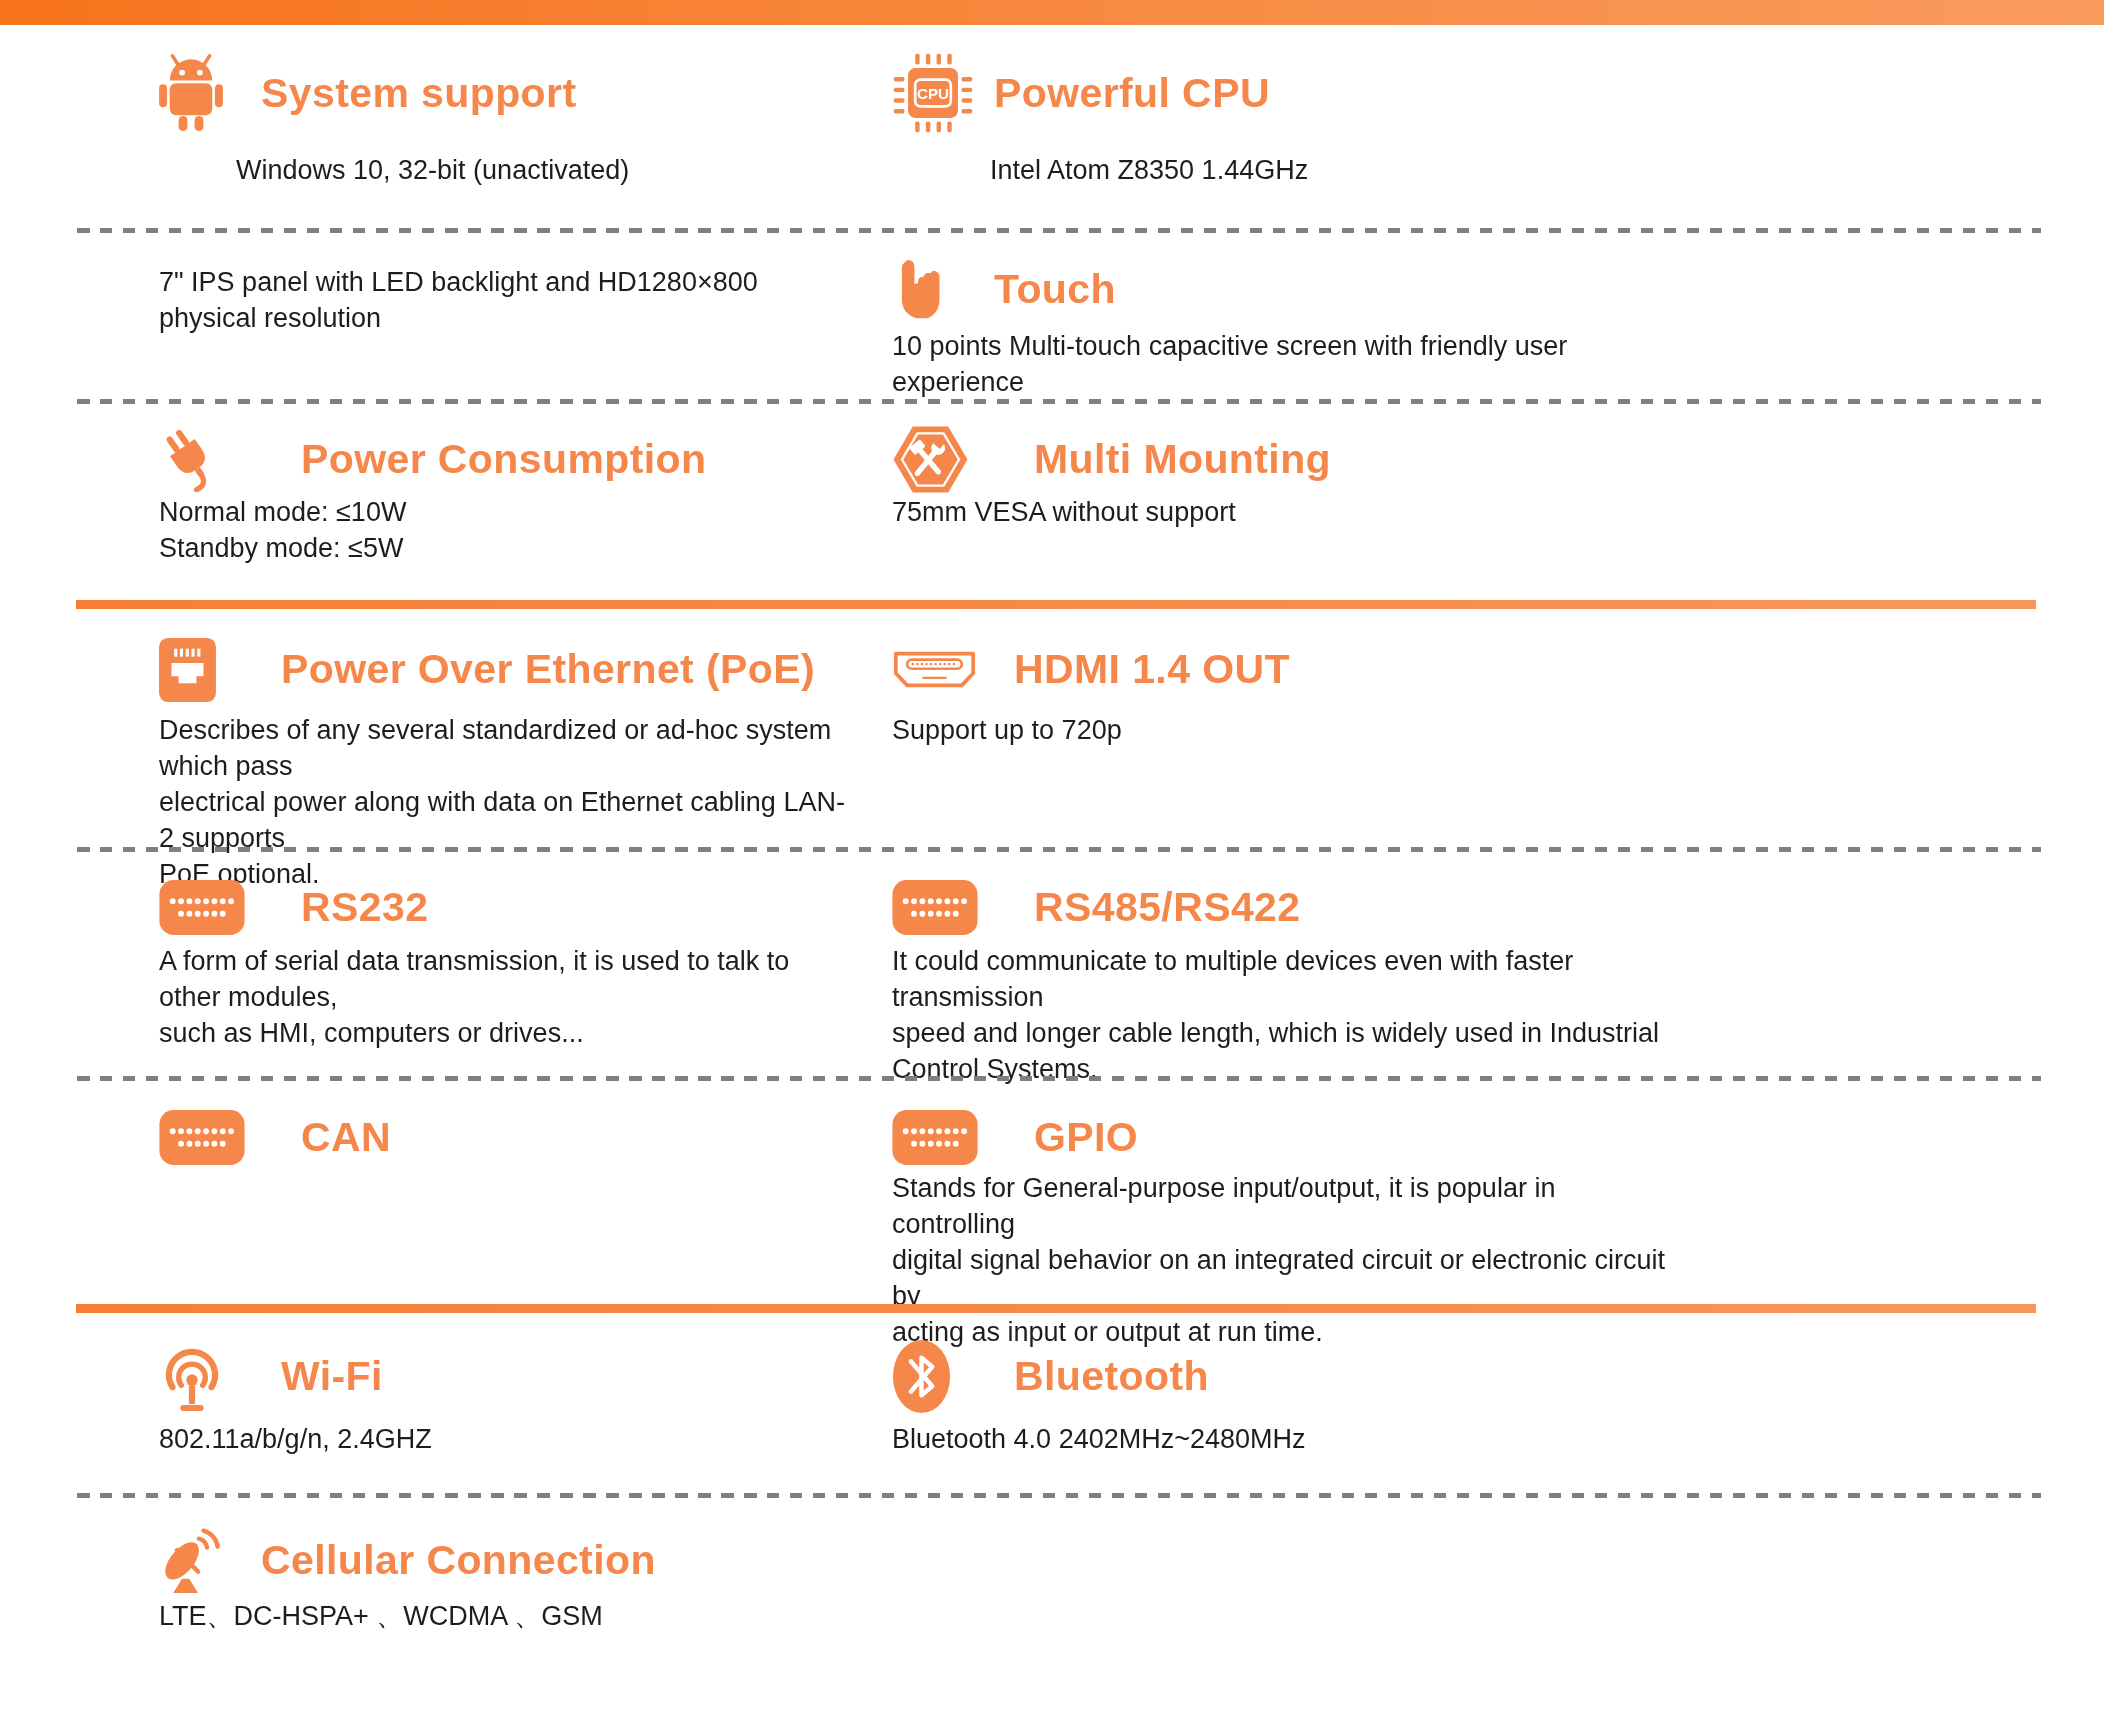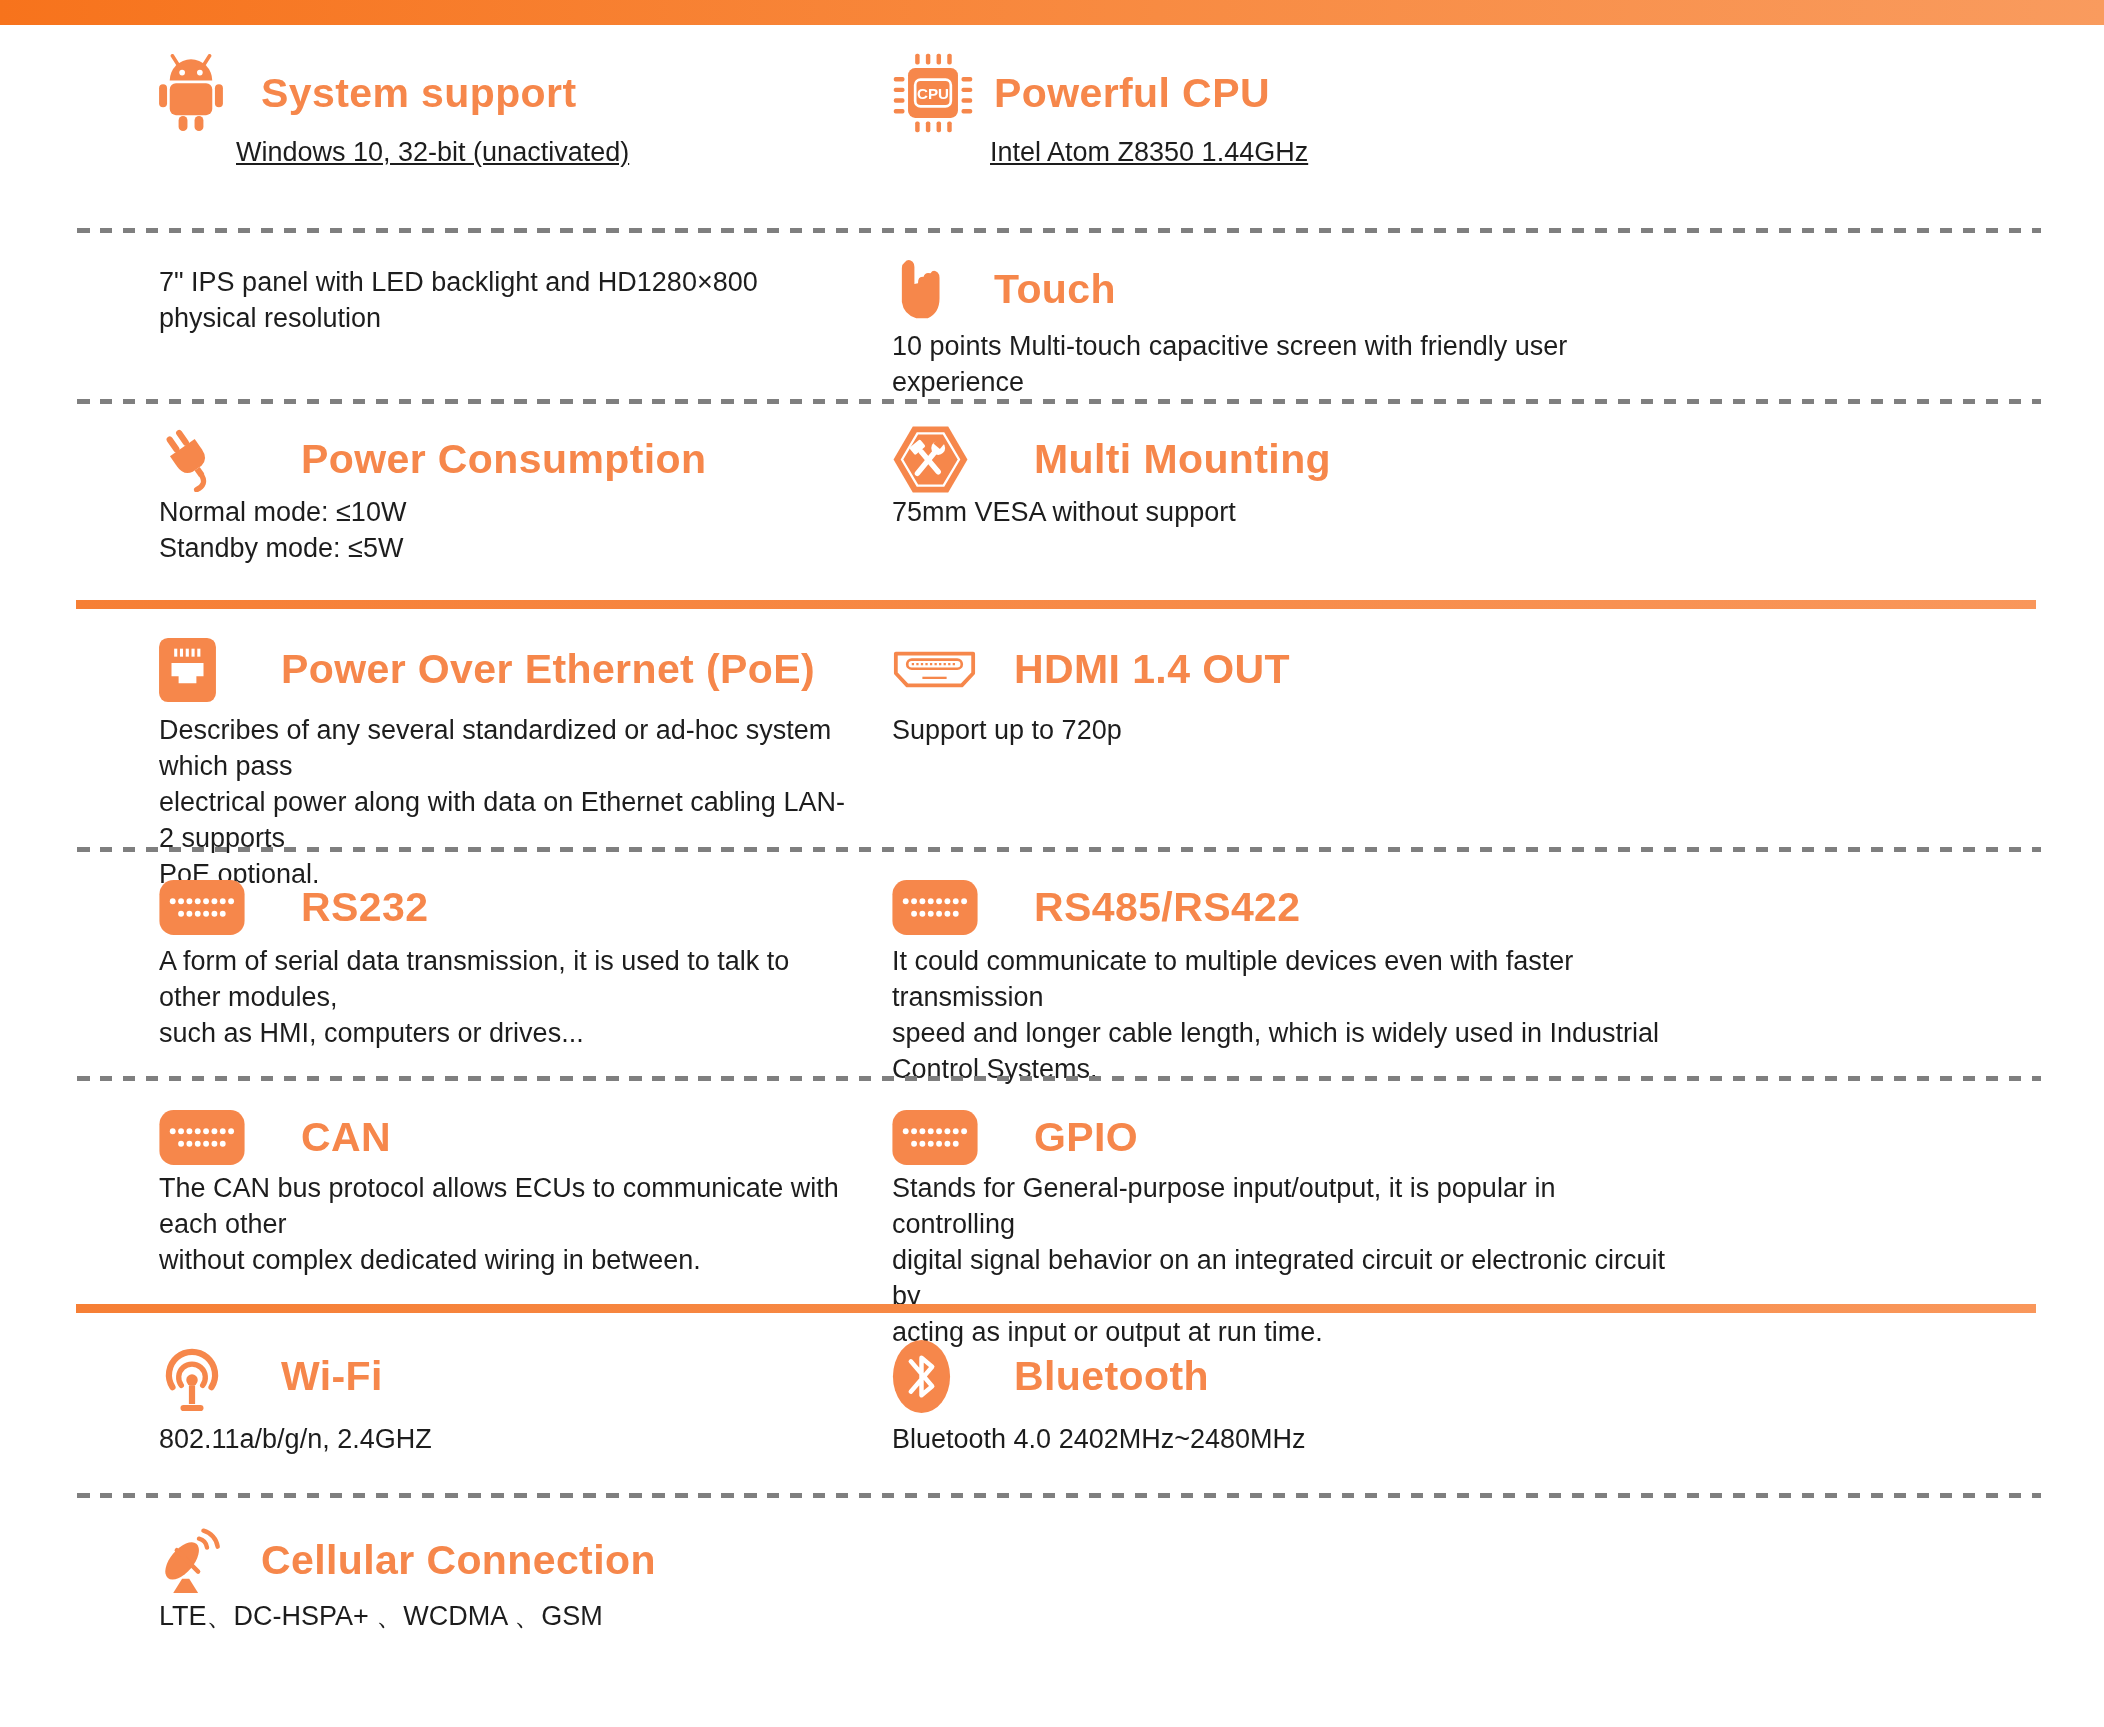--- a/index.html
+++ b/index.html
@@ -24,21 +24,21 @@
   .header{display:flex;align-items:center;}
   .iconbox{width:102px;flex:0 0 102px;display:flex;align-items:flex-end;color:var(--accent);}
   .title{font-size:41px;font-weight:bold;color:var(--accent);white-space:nowrap;letter-spacing:0.4px;}
   .desc{
     font-size:27px;line-height:36px;color:var(--text);
     white-space:pre-line;
   }
   .indent-a{margin-left:77px;}   
   .indent-b{margin-left:98px;}  
   .h92{height:82px;} .h80{height:71px;gap:20px;} .h76{height:68px;} .h72{height:64px;} .h66{height:59px;gap:40px;}
-  .mt20{text-decoration:underline;} .mt10{margin-top:9px;} .mt8{margin-top:7.1px;}
+  .mt20{margin-top:18px;} .mt10{margin-top:9px;} .mt8{margin-top:7.1px;}
   .mt7{margin-top:6.2px;} .mt6{margin-top:5.3px;} .mt4{margin-top:3.6px;} .mt3{margin-top:2.7px;}
   .divider-dashed{
     position:absolute;left:77px;width:1964px;height:4.5px;
     background:repeating-linear-gradient(90deg,var(--dash-gray) 0 12.5px,transparent 12.5px 23px);
   }
   .divider-solid{
     position:absolute;left:76px;width:1960px;height:9px;
     background:linear-gradient(90deg,#f67f35 0%,#f78c4a 60%,#f9975b 100%);
   }
   svg{display:block;}
@@ -280,22 +280,20 @@
               <circle cx="33.8" cy="38" r="3.3"></circle>
               <circle cx="43.2" cy="38" r="3.3"></circle>
               <circle cx="52.6" cy="38" r="3.3"></circle>
               <circle cx="62" cy="38" r="3.3"></circle>
               <circle cx="71.4" cy="38" r="3.3"></circle>
           </g>
         </svg>
       </span>
       <span class="title">CAN</span>
     </div>
-    <div class="desc mt3">The CAN bus protocol allows ECUs to communicate with each other
-without complex dedicated wiring in between.</div>
   </div>
   <div class="cell right">
     <div class="header h66">
       <span class="iconbox">
         <svg width="86" height="55" viewBox="0 0 96 62" fill="currentColor">
           <rect x="0" y="0" width="96" height="62" rx="16"></rect>
           <g fill="#fff">
             <circle cx="15" cy="24" r="3.3"></circle>
               <circle cx="24.4" cy="24" r="3.3"></circle>
               <circle cx="33.8" cy="24" r="3.3"></circle>

